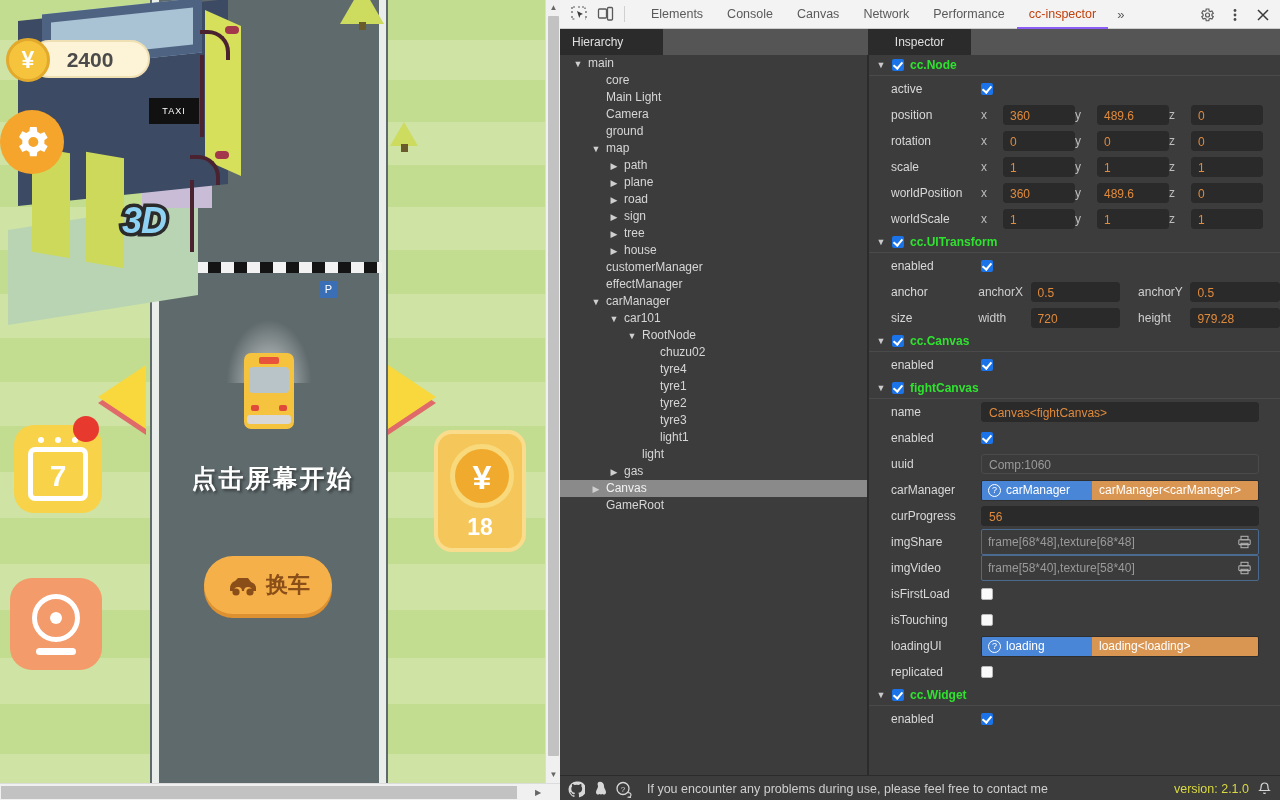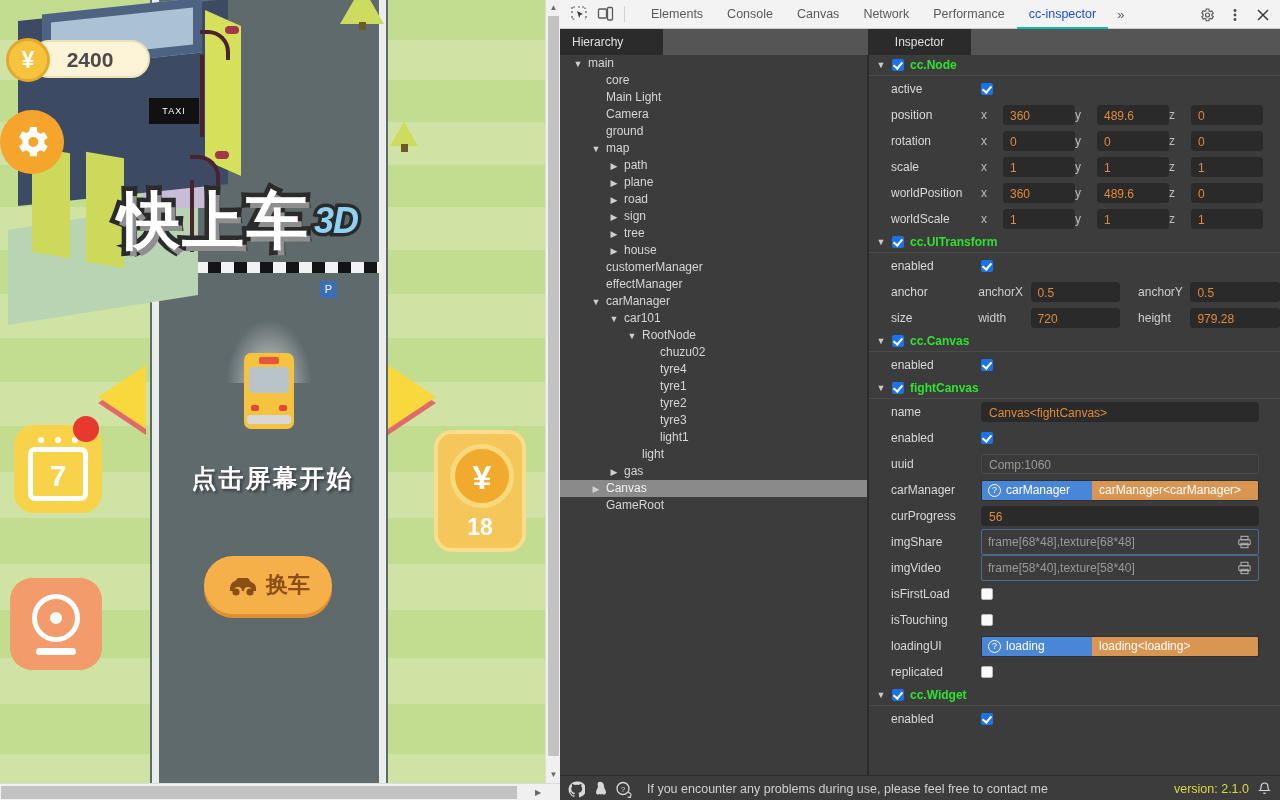--- a/index.html
+++ b/index.html
@@ -147,21 +147,21 @@
   #game-hscroll .thumb { position:absolute; left:1px; top:2px; width:516px; height:13px; background:#c2c2c2;}
   #game-hscroll .rt { position:absolute; right:14px; top:0; width:16px; height:17px; color:#666; font-size:8px; text-align:center; line-height:17px;}
 
   
   #devtools { position:absolute; left: 560px; top: 0; width: 720px; height: 800px; background:#3c3c3c; }
   #dt-tabbar { position:relative; height: 29px; background:#f3f3f3; border-bottom:1px solid #cdcdcd;
       display:flex; align-items:center; }
   .dt-iconbtn { width: 26px; height: 26px; display:flex; align-items:center; justify-content:center; cursor:pointer;}
   #dt-tabs { display:flex; align-items:center; height: 29px; margin-left: 8px;}
   .dt-tab { padding: 0 12px; height: 29px; line-height: 29px; font-size: 12.5px; color:#5a5a5a; cursor: pointer; white-space:nowrap;text-align:center;}
-  .dt-tab.active { color:#1d4ed8; border-bottom: 2px solid #14b8a6; }
+  .dt-tab.active { color:#c2410c; border-bottom: 2px solid #8b5cf6; }
   .dt-more { padding: 0 9px; font-size: 13px; color:#5a5a5a; cursor:pointer;}
   #dt-right { position:absolute; right: 4px; top:0; height:29px; display:flex; align-items:center; gap:2px;}
   .dt-sep { width:1px; height:16px; background:#d0d0d0; margin: 0 6px;}
 
   
   #panel-tabstrip { height: 26px; background:#555555; display:flex; position: relative;}
   .panel-tab { height: 26px; line-height: 26px; font-size: 12px; color:#e0e0e0; padding: 0 12px; background:#2b2b2b; cursor:pointer;}
   #panel-tab-hierarchy { width: 103px; }
   #panel-tab-inspector { position:absolute; left: 308px; width: 103px; text-align: center;}
 
@@ -260,21 +260,20 @@
         <div id="car-glow"></div>
         <div id="car-body"></div>
         <div id="car-topsign"></div>
         <div id="car-roof"></div>
         <div class="car-tail" style="left:11px;"></div>
         <div class="car-tail" style="left:39px;"></div>
         <div id="car-bumper"></div>
       </div>
 
       <div id="title-logo">
-        <span id="title-cn">快上车</span>
         <span id="title-3d">3D</span>
       </div>
 
       <div id="coin-hud">
         <div class="bar">2400</div>
         <div class="coin">¥</div>
       </div>
 
       <div id="gear-btn">
         <svg width="40" height="40" viewBox="0 0 24 24">

